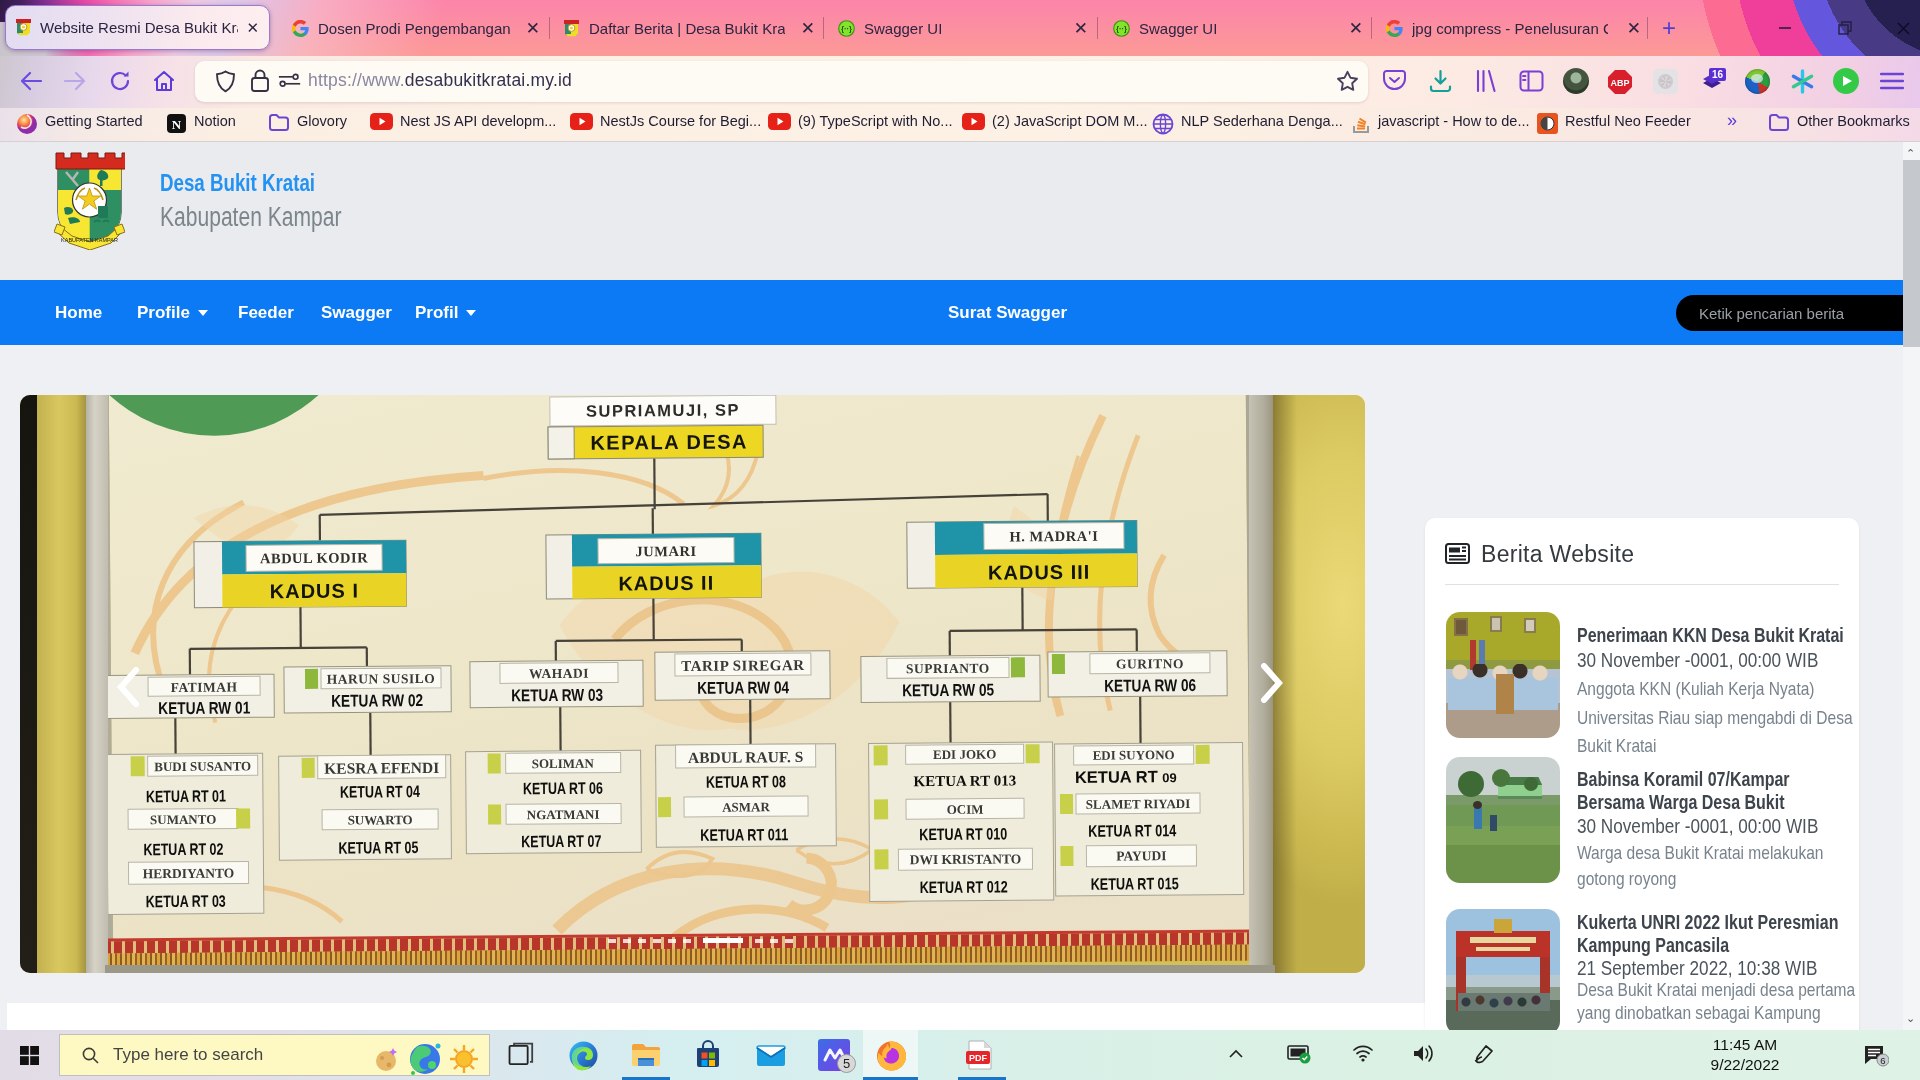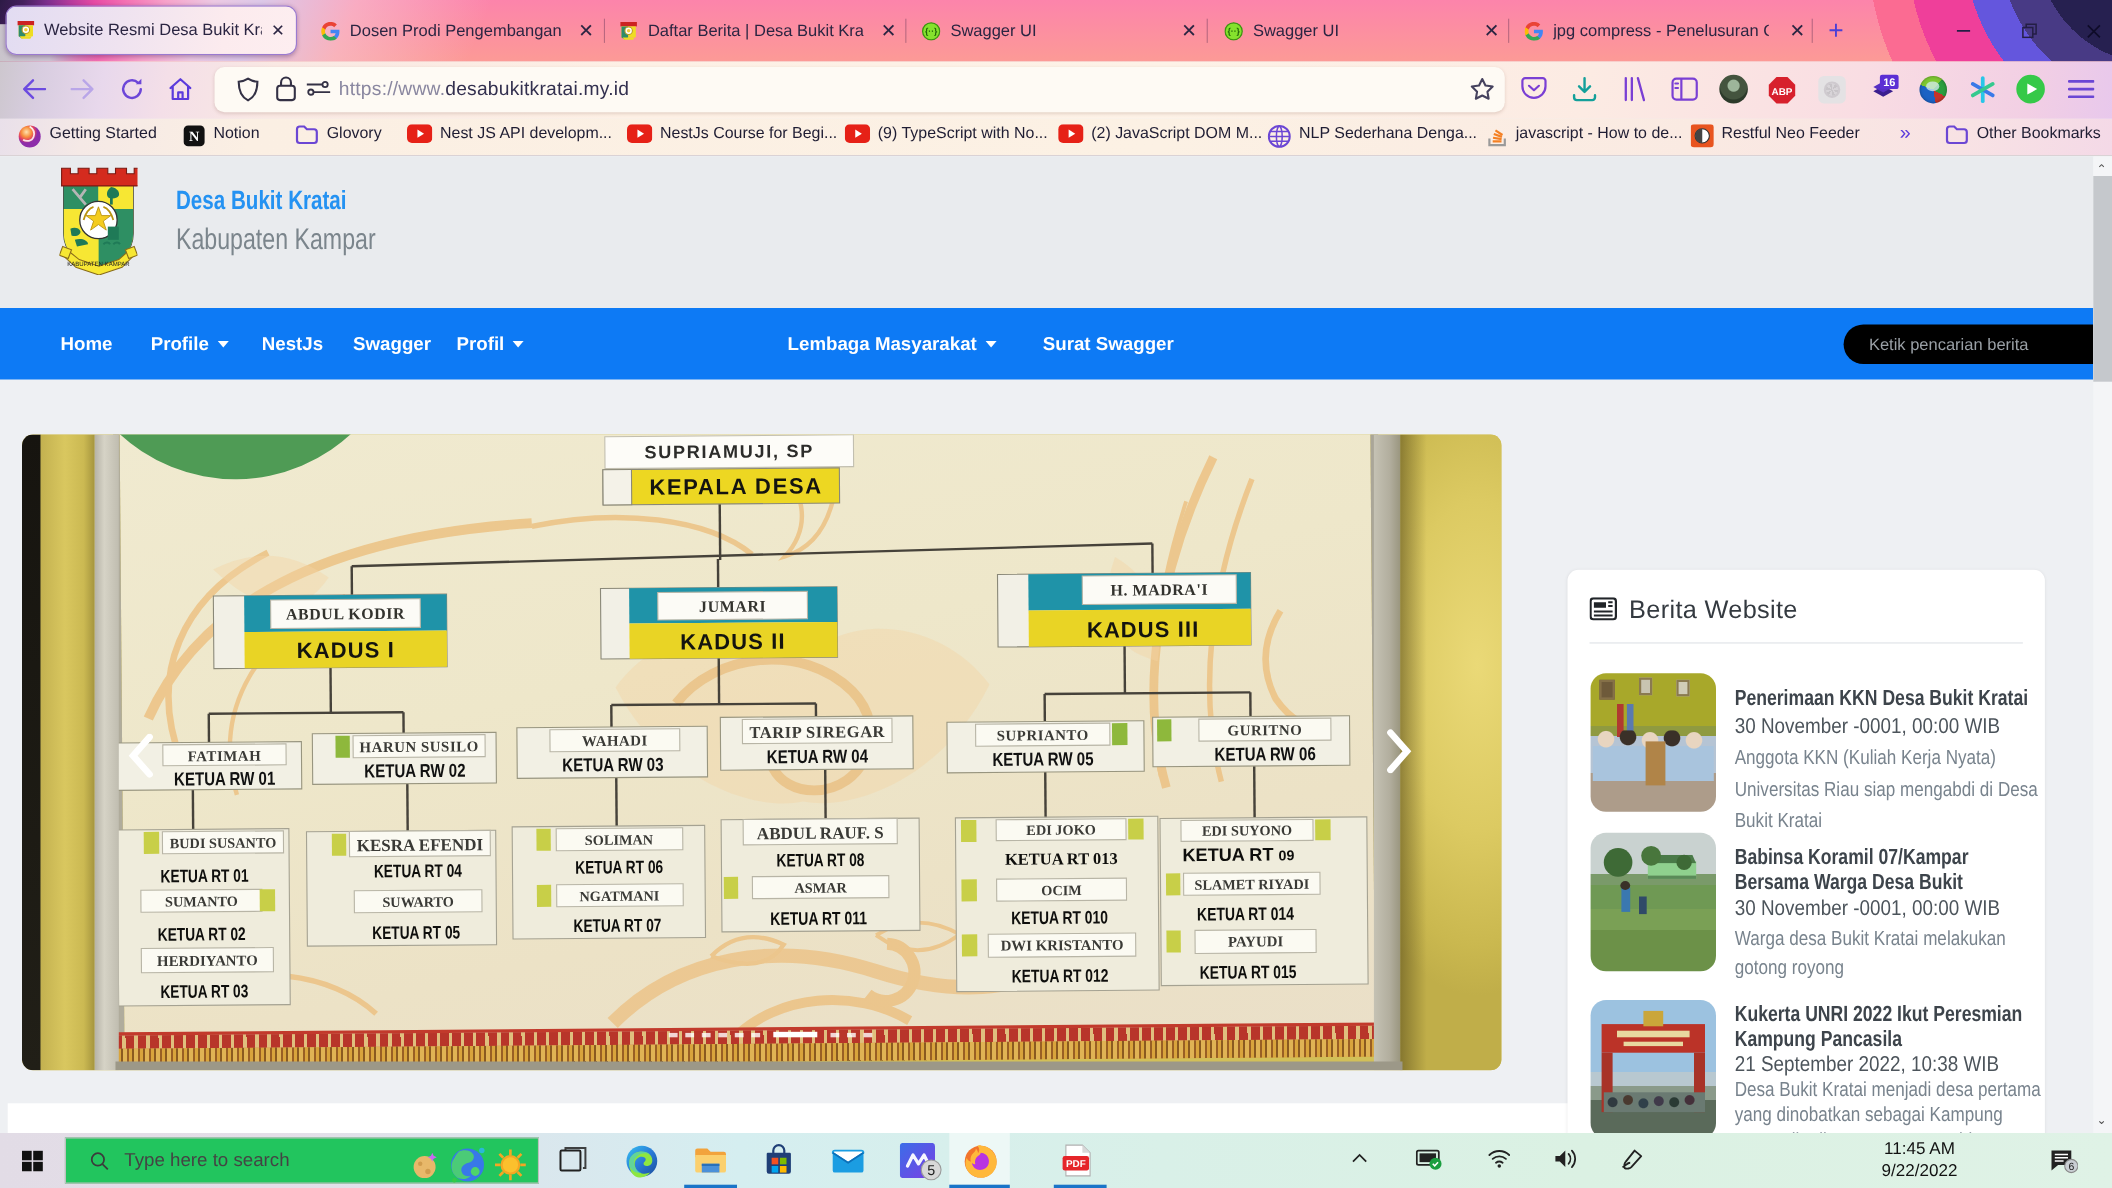--- a/index.html
+++ b/index.html
@@ -53,21 +53,21 @@
 .newsimg{position:absolute;left:21px;width:114px;height:126px;border-radius:14px;overflow:hidden}
 .ntitle{position:absolute;left:152px;color:#3d444b;font-size:20px;font-weight:700;white-space:nowrap;transform:scaleX(.8);transform-origin:0 0}
 .ndate{position:absolute;left:152px;color:#4c545b;font-size:19.5px;white-space:nowrap;transform:scaleX(.88);transform-origin:0 0}
 .ndesc{position:absolute;left:152px;color:#78838d;font-size:18.5px;white-space:nowrap;transform:scaleX(.84);transform-origin:0 0}
 
 #scroll{position:absolute;left:1903px;top:142px;width:17px;height:888px;background:#f4f5f7}
 #scrollthumb{position:absolute;left:1903px;top:160px;width:17px;height:187px;background:#c5c8cc}
 
 #taskbar{position:absolute;left:0;top:1030px;width:1920px;height:50px;
 background:linear-gradient(90deg,#e2dce6 0%,#e4dee8 13%,#d9e8ee 27%,#d5eef0 35%,#d9f0e8 55%,#dbf1e3 75%,#dff2e6 100%)}
-#tsearch{position:absolute;left:59px;top:1034px;width:431px;height:42px;background:#22c55e;border:1px solid #bfbfbf;display:flex;align-items:center;font-size:17px;color:#444}
+#tsearch{position:absolute;left:59px;top:1034px;width:431px;height:42px;background:#fef9c3;border:1px solid #bfbfbf;display:flex;align-items:center;font-size:17px;color:#444}
 .tbicon{position:absolute;top:1038px;width:34px;height:34px;display:flex;align-items:center;justify-content:center}
 .underline{position:absolute;top:1077px;height:3px;background:#1a74c8}
 #tray{position:static}
 </style>
 </head>
 <body>
 <div id="screen">
 
 <div id="tabbar">
   <div id="tab-left-deco"></div>
@@ -343,24 +343,23 @@
       <path d="M3 74l8 3-3 8-8-3z" fill="#f7e733" stroke="#8a6d1a" stroke-width="1"></path>
       <path d="M68 74l-8 3 3 8 8-3z" fill="#f7e733" stroke="#8a6d1a" stroke-width="1"></path>
       <text x="35.5" y="92" font-size="5.5" text-anchor="middle" fill="#222" transform="rotate(0)">KABUPATEN KAMPAR</text>
     </svg>
     <div class="abs" style="left:160px;top:27px;font-size:24px;font-weight:700;color:#2492f2;white-space:nowrap;transform:scaleX(.78);transform-origin:0 0">Desa Bukit Kratai</div>
     <div class="abs" style="left:160px;top:60px;font-size:27px;color:#7b858c;white-space:nowrap;transform:scaleX(.78);transform-origin:0 0">Kabupaten Kampar</div>
   </div>
   <div id="sitenav">
     <div class="navitem" style="left:55px">Home</div>
     <div class="navitem" style="left:137px">Profile<span class="navcaret"></span></div>
-    <div class="navitem" style="left:238px">NestJs</div>
+    <div class="navitem" style="left:238px">Feeder</div>
     <div class="navitem" style="left:321px">Swagger</div>
     <div class="navitem" style="left:415px">Profil<span class="navcaret"></span></div>
-    <div class="navitem" style="left:716px">Lembaga Masyarakat<span class="navcaret"></span></div>
     <div class="navitem" style="left:948px">Surat Swagger</div>
     <div id="navsearch">Ketik pencarian berita</div>
   </div>
 
   <div id="carousel">
     <div id="board">
       <svg width="1150" height="583" viewBox="0 0 1150 583" style="position:absolute;left:-6px;top:0">
         <circle cx="112" cy="-112" r="155" fill="#4f9b55"></circle>
         <g stroke="#ecbd7a" fill="none" opacity=".75">
           <path d="M30 260 C 80 150, 200 95, 380 85" stroke-width="9"></path>

